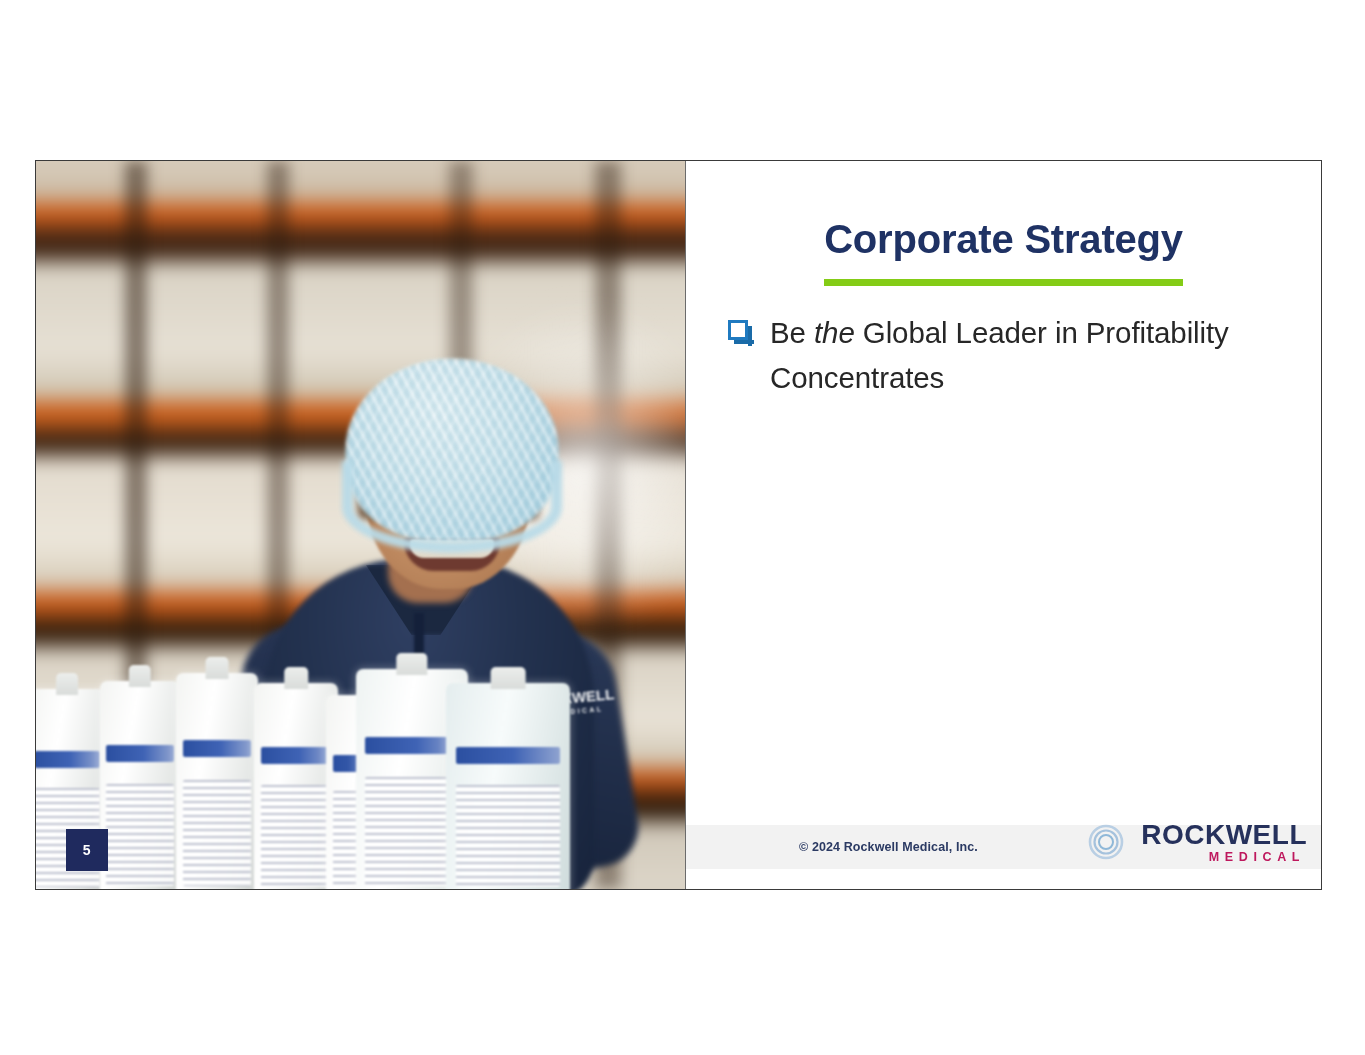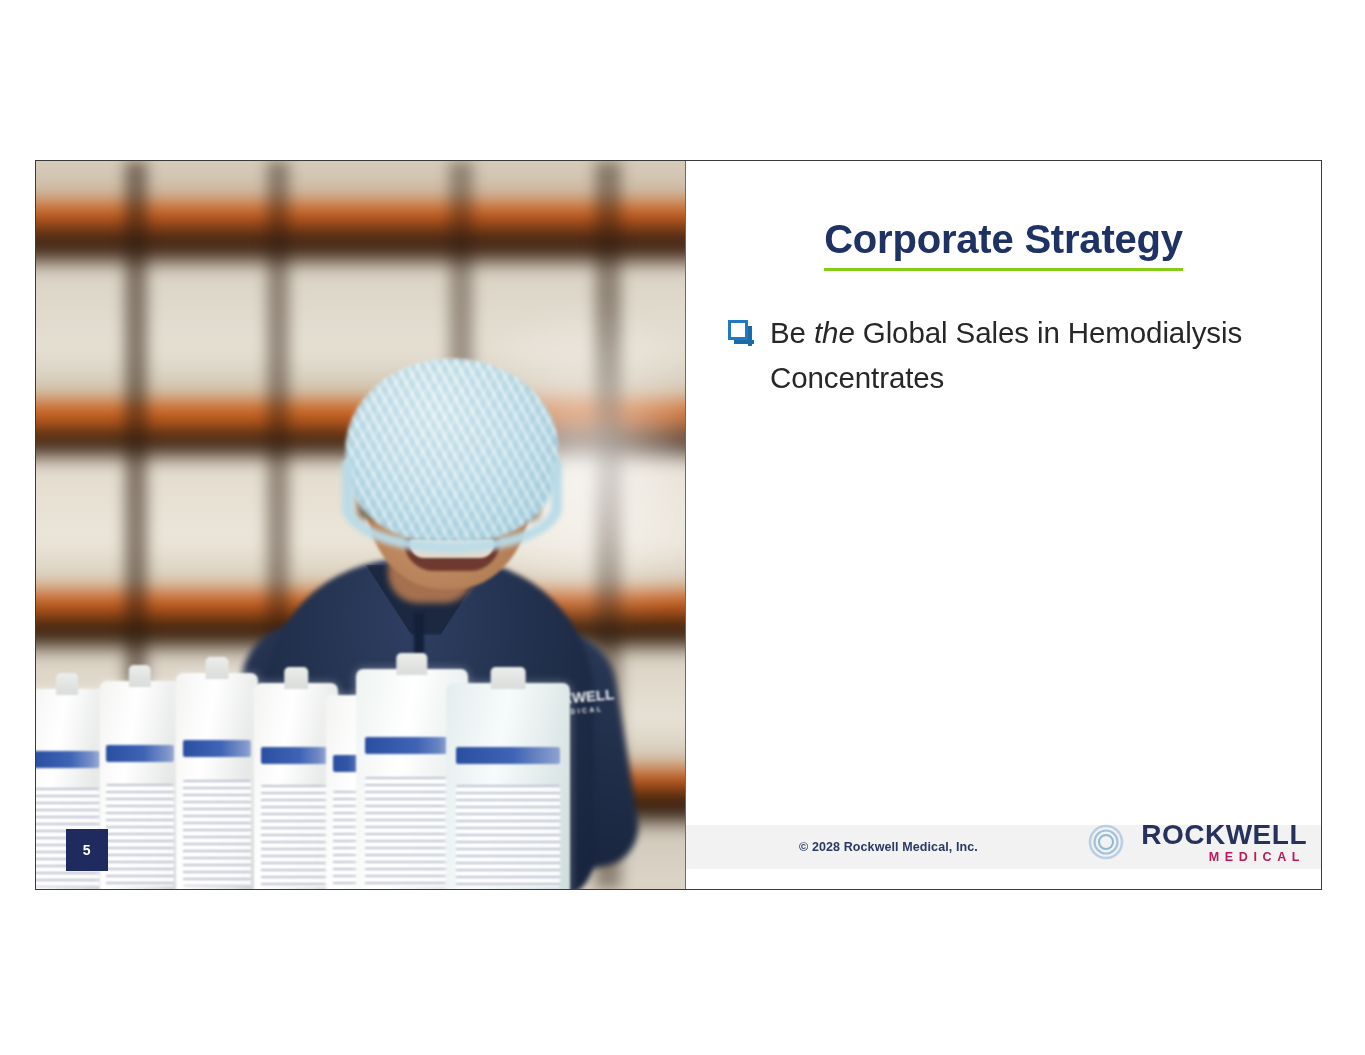--- a/index.html
+++ b/index.html
@@ -277,22 +277,22 @@
     left: 0;
     right: 0;
     top: 56px;
     text-align: center;
     font-size: 40px;
     font-weight: bold;
     color: #1f3264;
     letter-spacing: -0.2px;
   }
   .slide-title span.u {
-    border-bottom: 3px solid #84cc16;
-    padding-bottom: 7px;
+    border-bottom: 7px solid #84cc16;
+    padding-bottom: 18px;
   }
 
   .bullets {
     position: absolute;
     left: 42px;
     right: 24px;
     top: 150px;
   }
   .bullet-row {
     display: flex;
@@ -465,30 +465,30 @@
     <div class="content-panel">
 
       <div class="slide-title"><span class="u">Corporate Strategy</span></div>
 
       <div class="bullets">
 
         <div class="bullet-row">
           <div class="bullet-mark">
               <div class="bullet-sq"></div>
             </div>
-          <div class="bullet-text"><span>Be </span><em>the</em><span> Global Sales in Hemodialysis Concentrates</span></div>
+          <div class="bullet-text"><span>Be </span><em>the</em><span> Global Leader in Profitability Concentrates</span></div>
         </div>
 
 
 
 
       </div>
 
       <div class="footer">
-        <div class="copyright">© 2028 Rockwell Medical, Inc.</div>
+        <div class="copyright">© 2024 Rockwell Medical, Inc.</div>
 
         <div class="brand-logo">
           <svg class="brand-ring" width="42" height="42" viewBox="0 0 42 42">
             <circle cx="21" cy="21" r="16" fill="none" stroke="#b9cfe4" stroke-width="2.6"></circle>
             <circle cx="21" cy="21" r="11.5" fill="none" stroke="#a5c2dd" stroke-width="2.2"></circle>
             <circle cx="21" cy="21" r="7" fill="none" stroke="#8fb8d8" stroke-width="2"></circle>
           </svg>
           <div class="brand-words">
             <div class="brand-name">ROCKWELL</div>
             <div class="brand-sub">MEDICAL</div>

